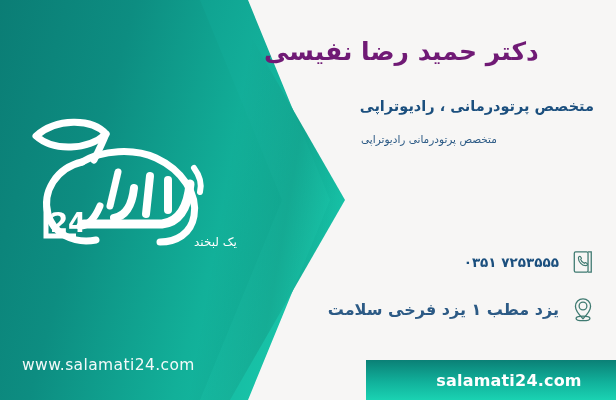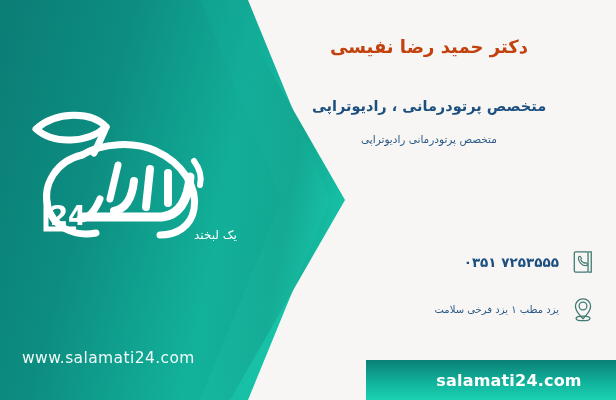--- a/index.html
+++ b/index.html
@@ -26,40 +26,40 @@
   }
   .teal-shadow{
     position:absolute;left:0;top:0;width:345px;height:400px;
     pointer-events:none;
     background:linear-gradient(100deg,rgba(0,0,0,0) 62%,rgba(0,0,0,.10) 78%,rgba(0,0,0,0) 92%);
     clip-path:polygon(0 0, 230px 0, 345px 200px, 230px 400px, 0 400px);
   }
 
   
   .logo{
-    position:absolute;left:22px;top:103px;width:215px;height:165px;
+    position:absolute;left:22px;top:110px;width:215px;height:165px;
   }
   .logo svg{display:block;width:215px;height:140px;}
   .logo-url{
     position:absolute;left:0;top:246px;width:215px;
     color:#ffffff;opacity:.95;
     font-size:15.5px;letter-spacing:.4px;
     font-family:"DejaVu Sans","Liberation Sans",sans-serif;
   }
 
   
   .doctor-name{
     position:absolute;right:22px;top:36px;width:330px;
-    text-align:center;direction:rtl;
-    color:#c2410c;font-size:18px;font-weight:bold;
+    text-align:left;direction:rtl;
+    color:#701a75;font-size:25px;font-weight:bold;
     letter-spacing:0;line-height:1.25;
   }
   .specialty{
     position:absolute;right:22px;top:96px;width:330px;
-    text-align:center;direction:rtl;
+    text-align:right;direction:rtl;
     color:#1b4f7e;font-size:14.5px;font-weight:bold;line-height:1.4;
   }
   .specialty-sub{
     position:absolute;right:22px;top:132px;width:330px;
     text-align:center;direction:rtl;
     color:#2c5a85;font-size:10.5px;font-weight:normal;line-height:1.4;
   }
 
   .contact-row{
     position:absolute;right:20px;direction:rtl;
@@ -70,21 +70,21 @@
   .contact-addr{top:294px;}
   .contact-icon{
     width:26px;height:30px;flex:0 0 26px;
     display:flex;align-items:center;justify-content:center;
     color:#3f7a71;
   }
   .contact-text{
     color:#1b4f7e;font-size:13.5px;font-weight:bold;
     white-space:nowrap;
   }
-  .contact-addr .contact-text{font-size:10px;font-weight:normal;color:#2c5a85;}
+  .contact-addr .contact-text{font-size:16px;font-weight:bold;color:#2c5a85;}
 
   
   .bottom-bar{
     position:absolute;left:330px;bottom:0;width:286px;height:40px;
     background:linear-gradient(180deg,#0b8076 0%,#11b19b 55%,#1ad2b2 100%);
     display:flex;align-items:center;justify-content:center;margin-left:36px;
   }
   .bottom-bar-text{
     color:#ffffff;font-size:16px;font-weight:bold;letter-spacing:.2px;
   }

